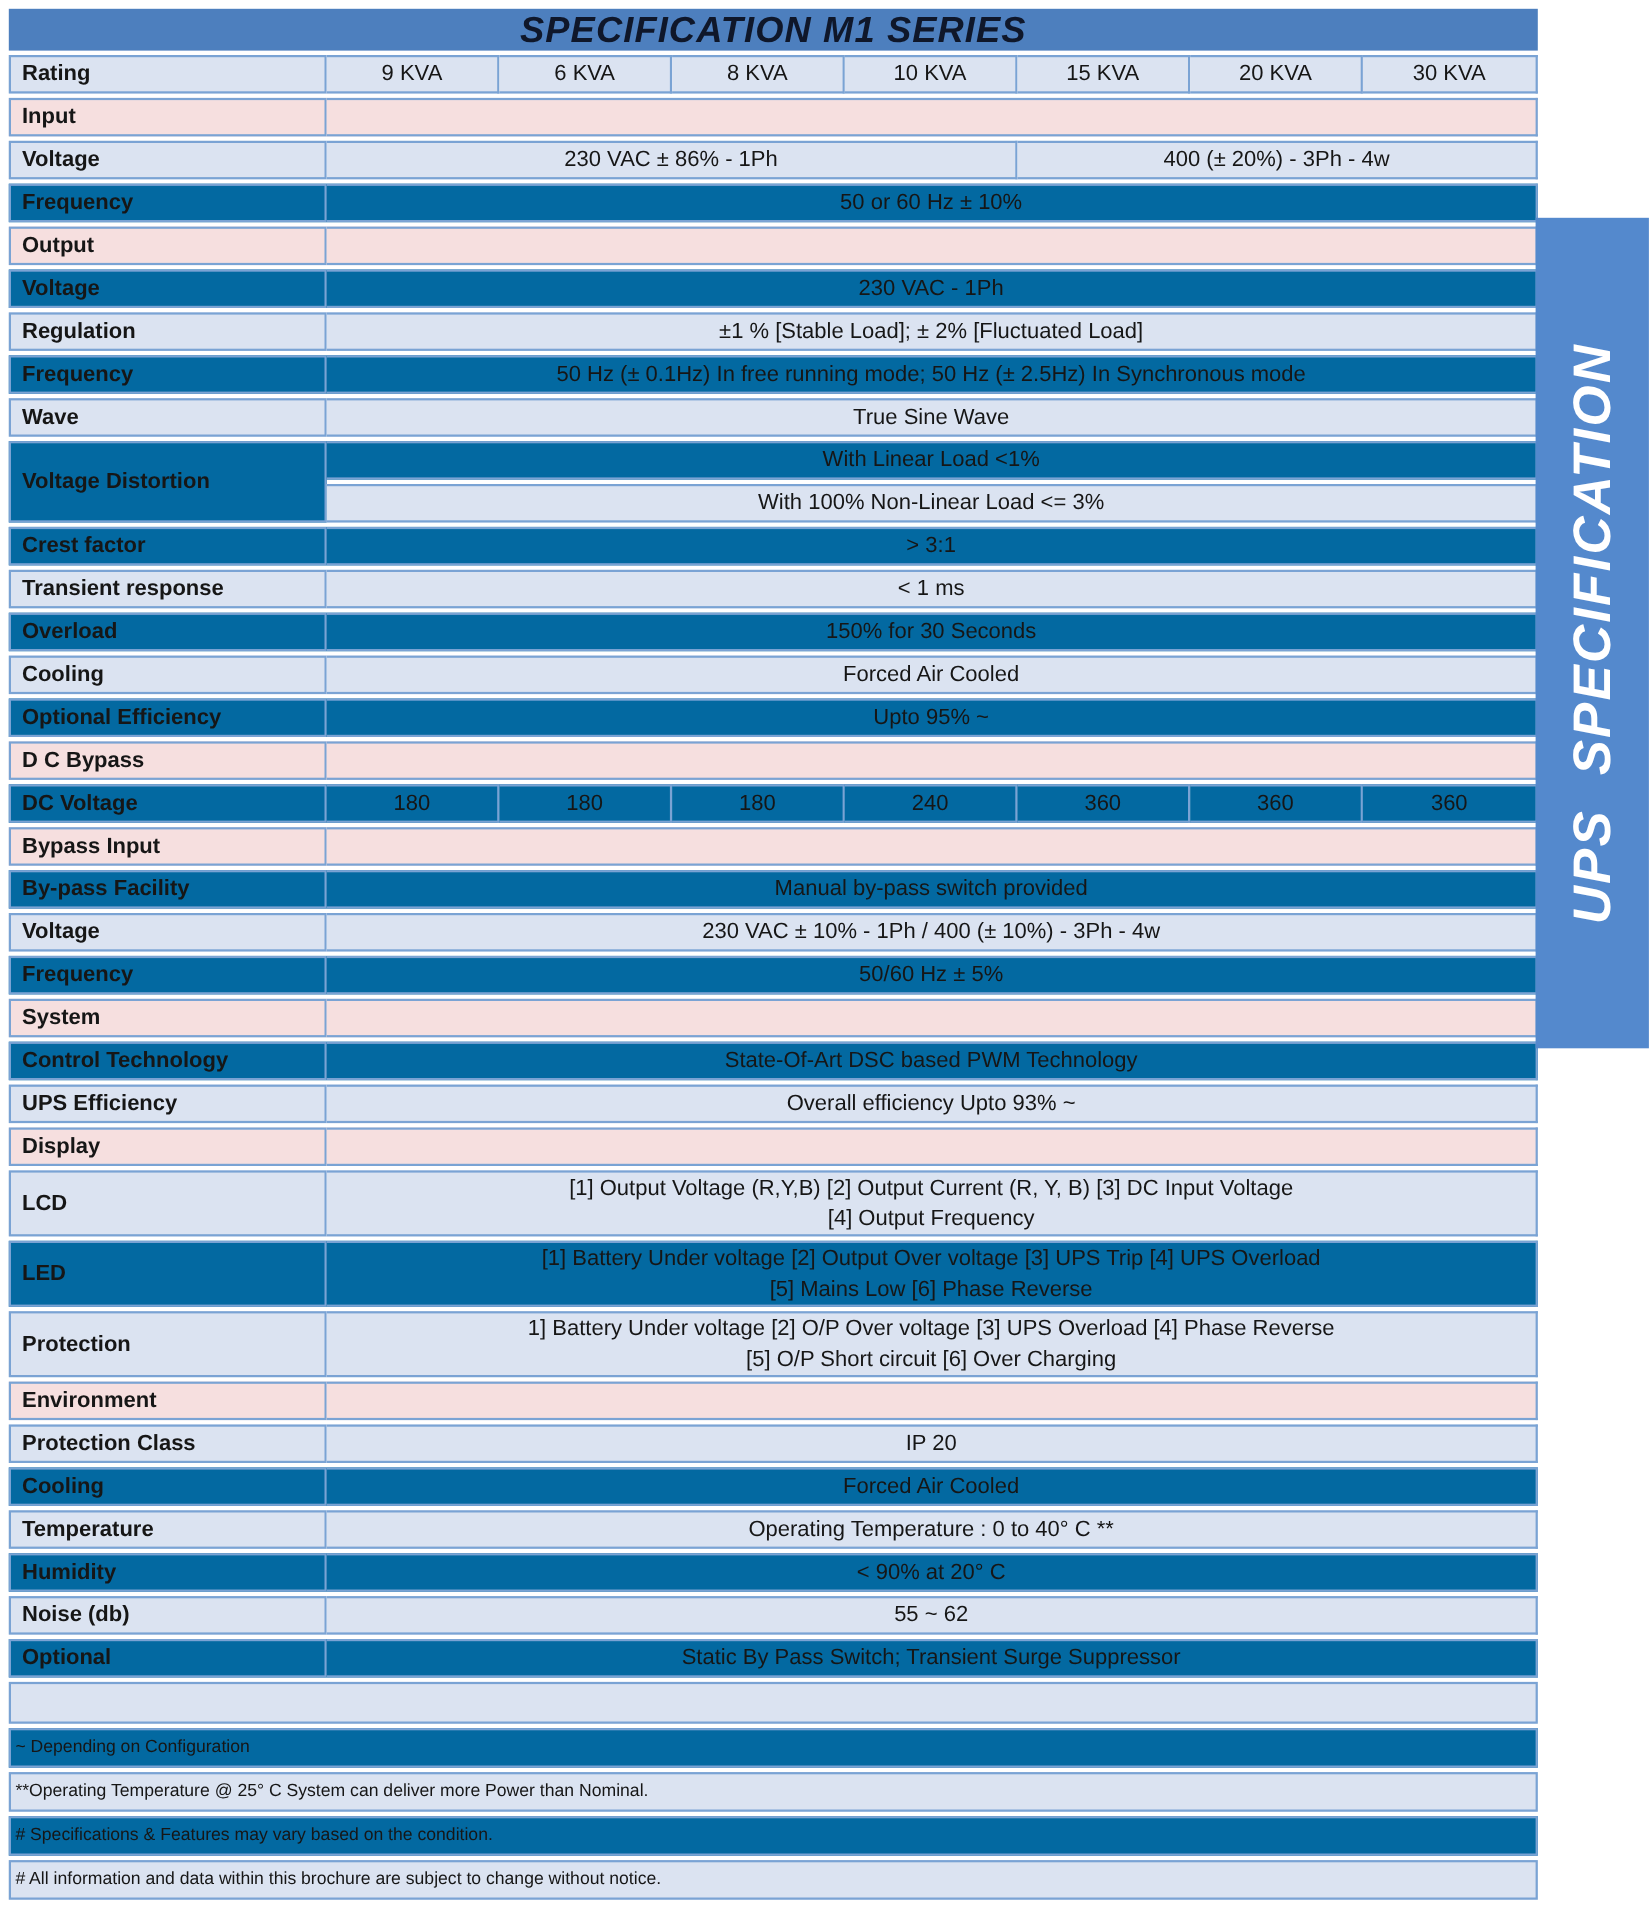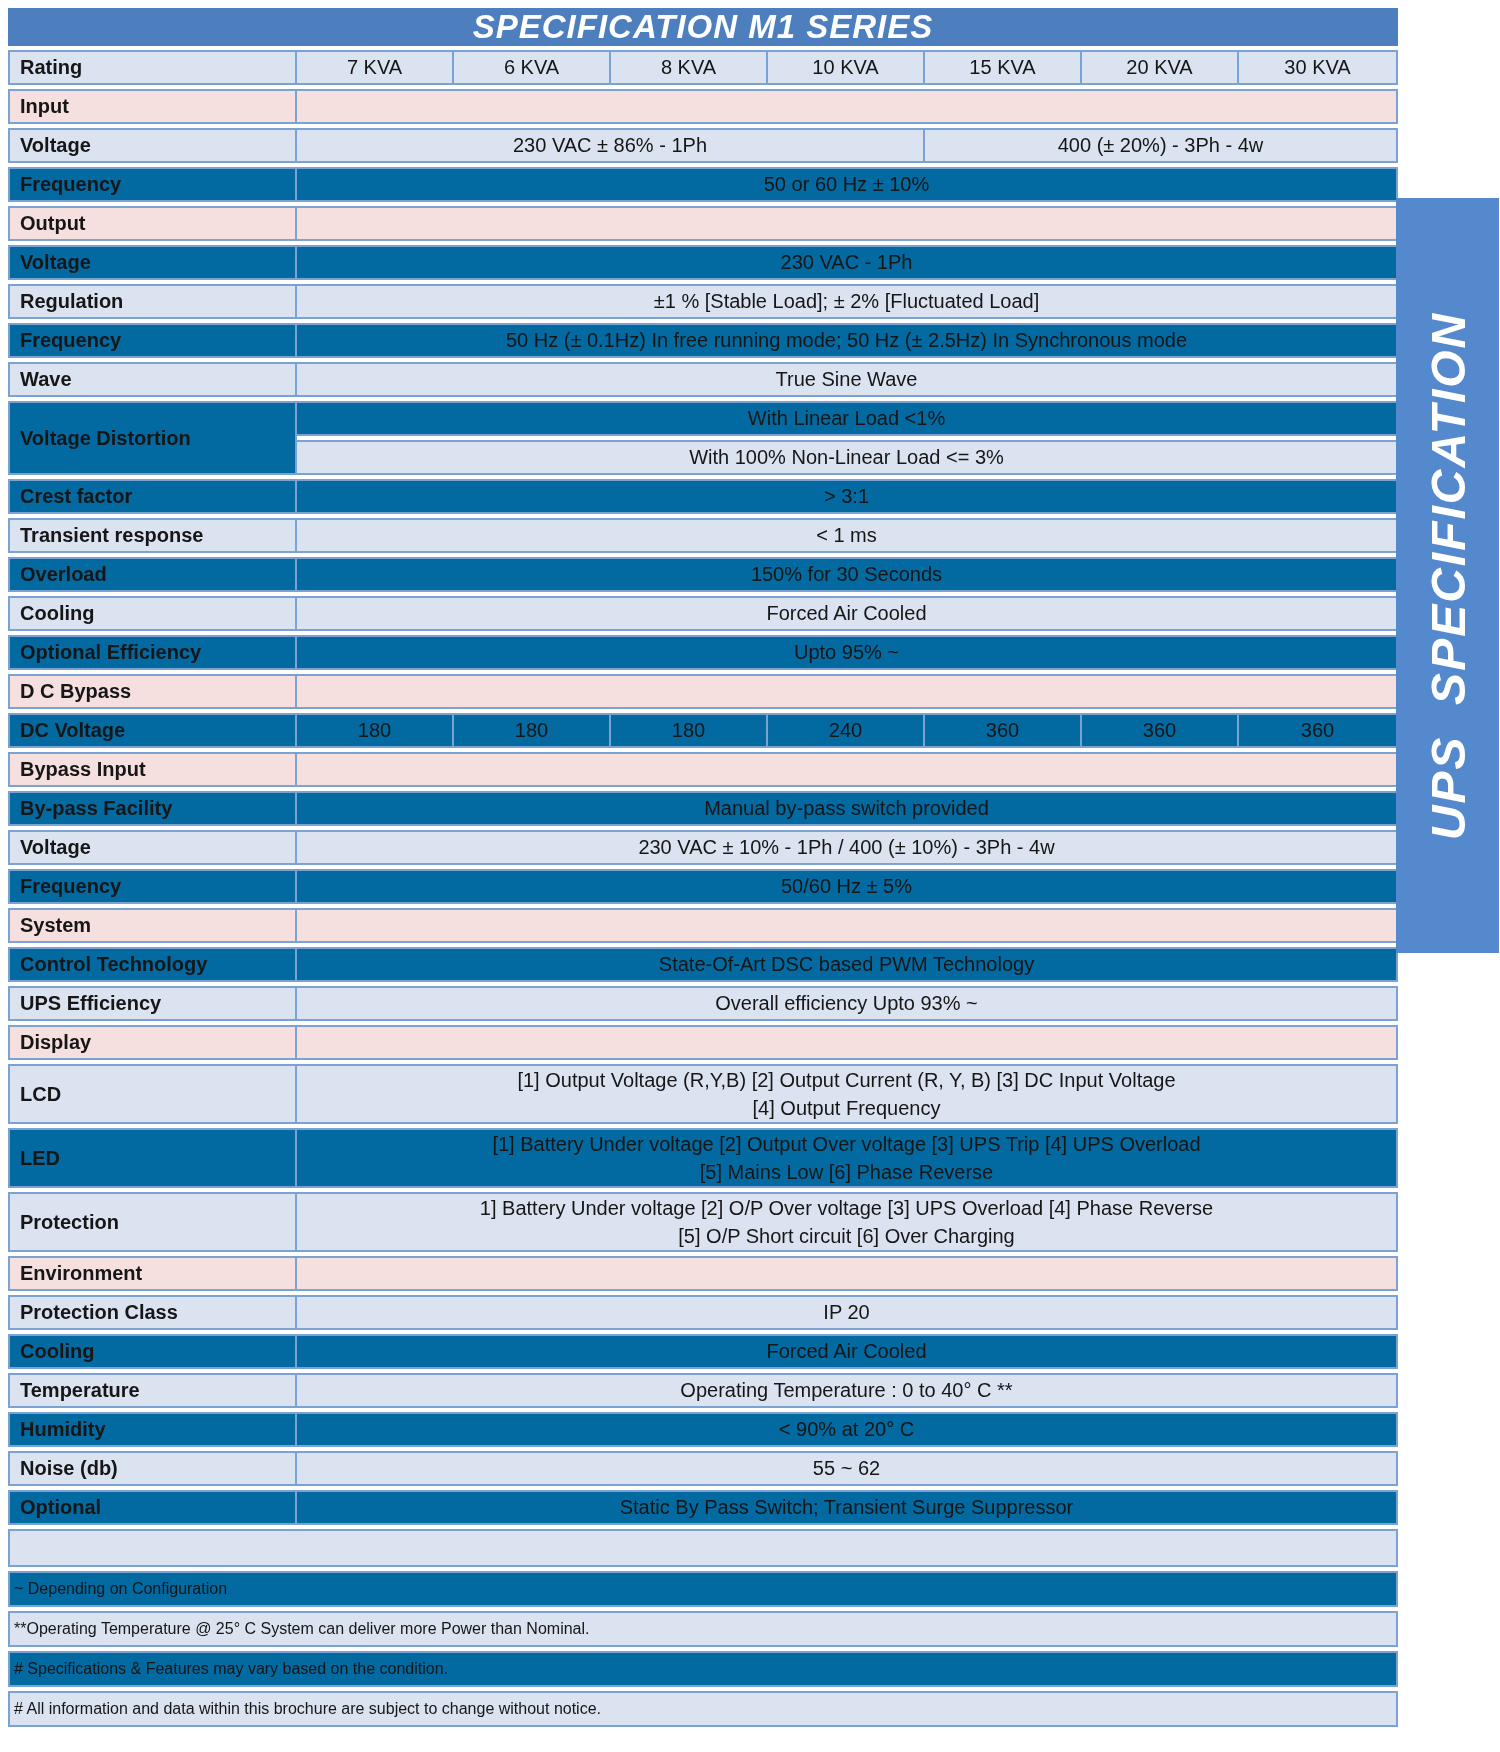--- a/index.html
+++ b/index.html
@@ -19,21 +19,21 @@
     border-top-width:2px;border-bottom-width:2px;border-right-width:2px;
     height:35px;font-size:20px;text-align:center;vertical-align:middle;
     padding:0 4px;box-sizing:border-box;overflow:hidden;background:#fff;
   }
   td.lead{border-left-width:2px;text-align:left;padding-left:10px;font-weight:bold;}
   td.s-white{background:#0369a1;}
   td.s-blue{background:var(--row-blue);}
   td.s-pink{background:var(--row-pink);}
   tr.dbl td{height:60px;line-height:28px;}
   td.title{
-    background:var(--title-bar);color:#ffffff;font-weight:bold;font-style:italic;
+    background:var(--title-bar);color:#0f172a;font-weight:bold;font-style:italic;
     font-size:33px;height:34px;border-width:0;letter-spacing:1px;
   }
   td.fn{text-align:left;font-size:16px;height:36px;border-left-width:2px;}
   td.spacer{height:38px;border-left-width:2px;}
   .banner{position:absolute;left:1396px;top:198px;width:103px;height:755px;background:var(--banner);}
   .banner-text{
     position:absolute;left:50%;top:50%;
     transform:translate(-50%,-50%) rotate(-90deg);
     color:#ffffff;font-weight:bold;font-style:italic;font-size:48px;
     letter-spacing:2px;white-space:pre;
@@ -53,21 +53,21 @@
         <col style="width:157px">
         <col style="width:157px">
       <col style="width:159px">
     </colgroup>
     <tbody id="rows">
       <tr>
         <td class="title" colspan="8">SPECIFICATION M1 SERIES</td>
       </tr>
     <tr>
           <td class="lead s-blue">Rating</td>
-          <td class="val s-blue">7 KVA</td>
+          <td class="val s-blue">9 KVA</td>
           <td class="val s-blue">6 KVA</td>
           <td class="val s-blue">8 KVA</td>
           <td class="val s-blue">10 KVA</td>
           <td class="val s-blue">15 KVA</td>
           <td class="val s-blue">20 KVA</td>
           <td class="val s-blue">30 KVA</td>
         </tr>
         <tr>
           <td class="lead s-pink">Input</td>
           <td class="s-pink" colspan="7"></td>

